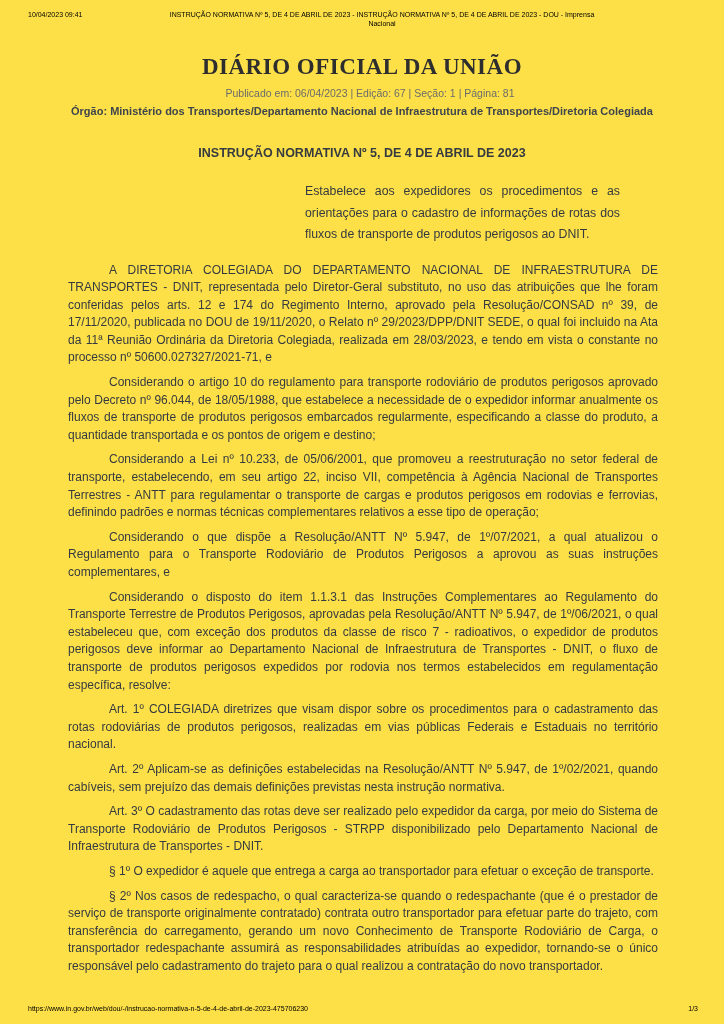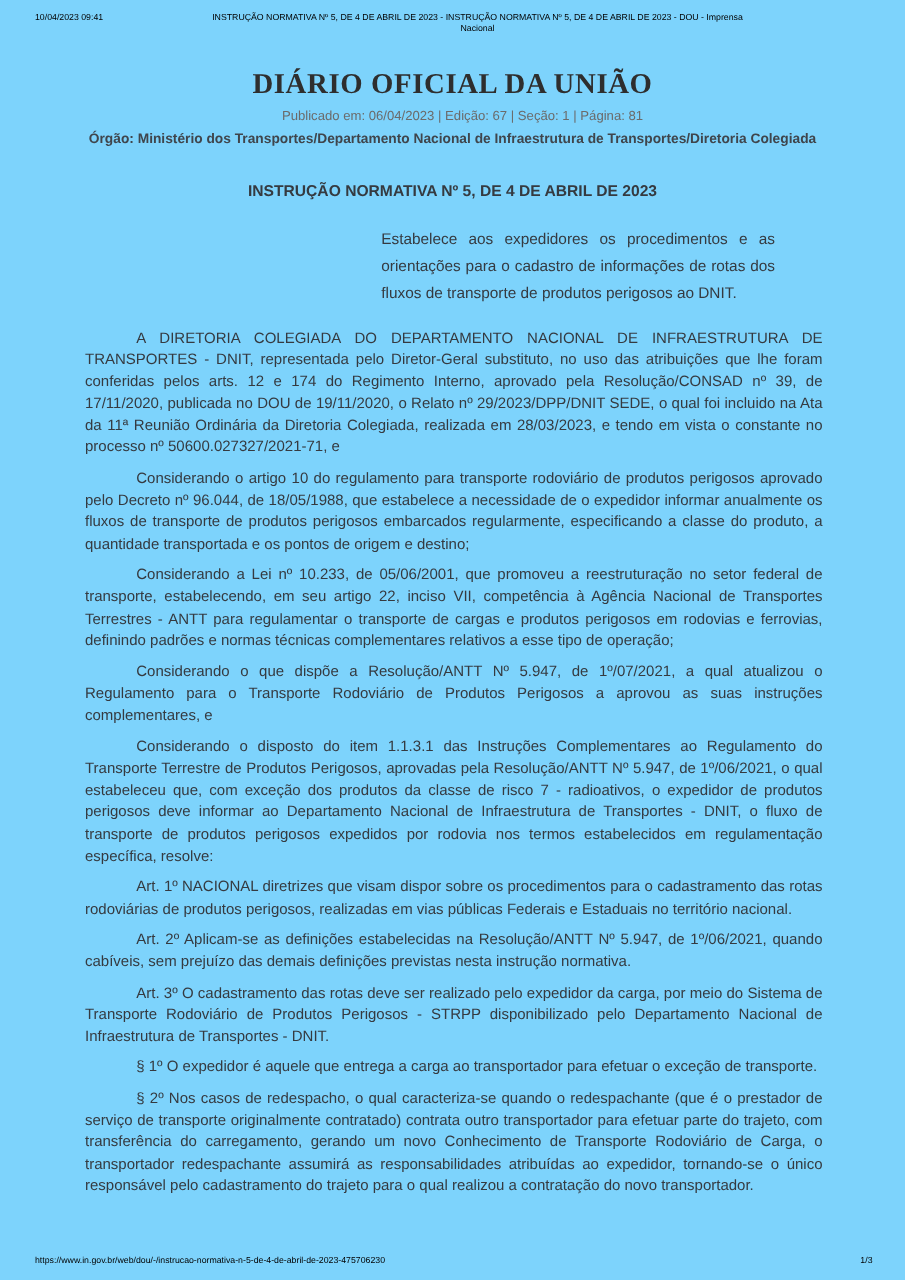--- a/index.html
+++ b/index.html
@@ -1,21 +1,21 @@
 <!DOCTYPE html>
 <html lang="pt-BR"><head>
 <meta charset="utf-8">
 <style>
   * { margin: 0; padding: 0; box-sizing: border-box; }
   html, body { background: #ffffff; }
   .page {
     position: relative;
     width: 724px;
     height: 1024px;
-    background: #7dd3fc;
+    background: #fde047;
     font-family: "Liberation Sans", sans-serif;
     color: #353a40;
     overflow: hidden;
   }
   
   .print-header {
     position: absolute;
     top: 10px;
     left: 0;
     width: 100%;
@@ -112,22 +112,22 @@
   <div class="act-title">INSTRUÇÃO NORMATIVA Nº 5, DE 4 DE ABRIL DE 2023</div>
 
   <div class="ementa">Estabelece aos expedidores os procedimentos e as orientações para o cadastro de informações de rotas dos fluxos de transporte de produtos perigosos ao DNIT.</div>
 
   <div class="body-text">
     <p>A DIRETORIA COLEGIADA DO DEPARTAMENTO NACIONAL DE INFRAESTRUTURA DE TRANSPORTES - DNIT, representada pelo Diretor-Geral substituto, no uso das atribuições que lhe foram conferidas pelos arts. 12 e 174 do Regimento Interno, aprovado pela Resolução/CONSAD nº 39, de 17/11/2020, publicada no DOU de 19/11/2020, o Relato nº 29/2023/DPP/DNIT SEDE, o qual foi incluido na Ata da 11ª Reunião Ordinária da Diretoria Colegiada, realizada em 28/03/2023, e tendo em vista o constante no processo nº 50600.027327/2021-71, e</p>
     <p>Considerando o artigo 10 do regulamento para transporte rodoviário de produtos perigosos aprovado pelo Decreto nº 96.044, de 18/05/1988, que estabelece a necessidade de o expedidor informar anualmente os fluxos de transporte de produtos perigosos embarcados regularmente, especificando a classe do produto, a quantidade transportada e os pontos de origem e destino;</p>
     <p>Considerando a Lei nº 10.233, de 05/06/2001, que promoveu a reestruturação no setor federal de transporte, estabelecendo, em seu artigo 22, inciso VII, competência à Agência Nacional de Transportes Terrestres - ANTT para regulamentar o transporte de cargas e produtos perigosos em rodovias e ferrovias, definindo padrões e normas técnicas complementares relativos a esse tipo de operação;</p>
     <p>Considerando o que dispõe a Resolução/ANTT Nº 5.947, de 1º/07/2021, a qual atualizou o Regulamento para o Transporte Rodoviário de Produtos Perigosos a aprovou as suas instruções complementares, e</p>
     <p>Considerando o disposto do item 1.1.3.1 das Instruções Complementares ao Regulamento do Transporte Terrestre de Produtos Perigosos, aprovadas pela Resolução/ANTT Nº 5.947, de 1º/06/2021, o qual estabeleceu que, com exceção dos produtos da classe de risco 7 - radioativos, o expedidor de produtos perigosos deve informar ao Departamento Nacional de Infraestrutura de Transportes - DNIT, o fluxo de transporte de produtos perigosos expedidos por rodovia nos termos estabelecidos em regulamentação específica, resolve:</p>
-    <p>Art. 1º NACIONAL diretrizes que visam dispor sobre os procedimentos para o cadastramento das rotas rodoviárias de produtos perigosos, realizadas em vias públicas Federais e Estaduais no território nacional.</p>
-    <p>Art. 2º Aplicam-se as definições estabelecidas na Resolução/ANTT Nº 5.947, de 1º/06/2021, quando cabíveis, sem prejuízo das demais definições previstas nesta instrução normativa.</p>
+    <p>Art. 1º COLEGIADA diretrizes que visam dispor sobre os procedimentos para o cadastramento das rotas rodoviárias de produtos perigosos, realizadas em vias públicas Federais e Estaduais no território nacional.</p>
+    <p>Art. 2º Aplicam-se as definições estabelecidas na Resolução/ANTT Nº 5.947, de 1º/02/2021, quando cabíveis, sem prejuízo das demais definições previstas nesta instrução normativa.</p>
     <p>Art. 3º O cadastramento das rotas deve ser realizado pelo expedidor da carga, por meio do Sistema de Transporte Rodoviário de Produtos Perigosos - STRPP disponibilizado pelo Departamento Nacional de Infraestrutura de Transportes - DNIT.</p>
     <p>§ 1º O expedidor é aquele que entrega a carga ao transportador para efetuar o exceção de transporte.</p>
     <p>§ 2º Nos casos de redespacho, o qual caracteriza-se quando o redespachante (que é o prestador de serviço de transporte originalmente contratado) contrata outro transportador para efetuar parte do trajeto, com transferência do carregamento, gerando um novo Conhecimento de Transporte Rodoviário de Carga, o transportador redespachante assumirá as responsabilidades atribuídas ao expedidor, tornando-se o único responsável pelo cadastramento do trajeto para o qual realizou a contratação do novo transportador.</p>
   </div>
 
   <div class="print-footer">
     <span class="url">https://www.in.gov.br/web/dou/-/instrucao-normativa-n-5-de-4-de-abril-de-2023-475706230</span>
     <span class="pageno">1/3</span>
   </div>
 

